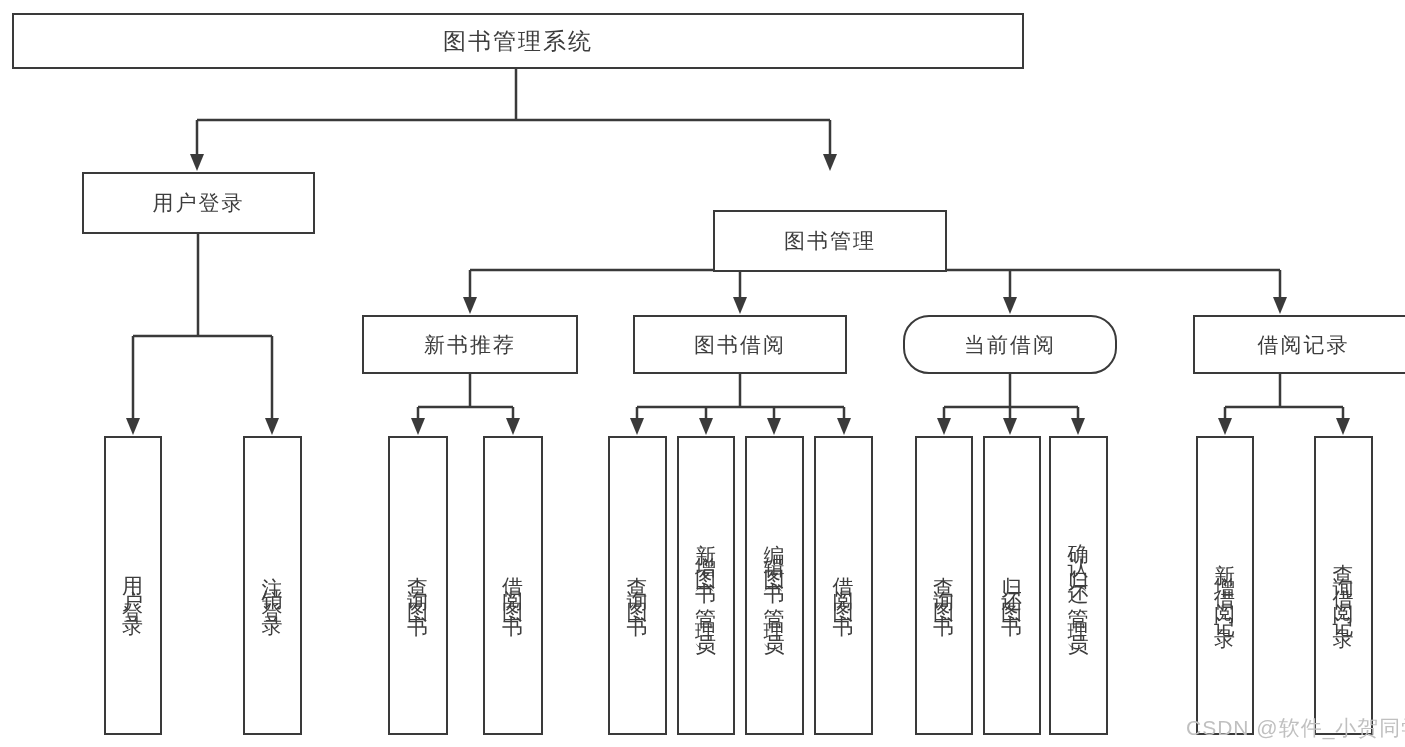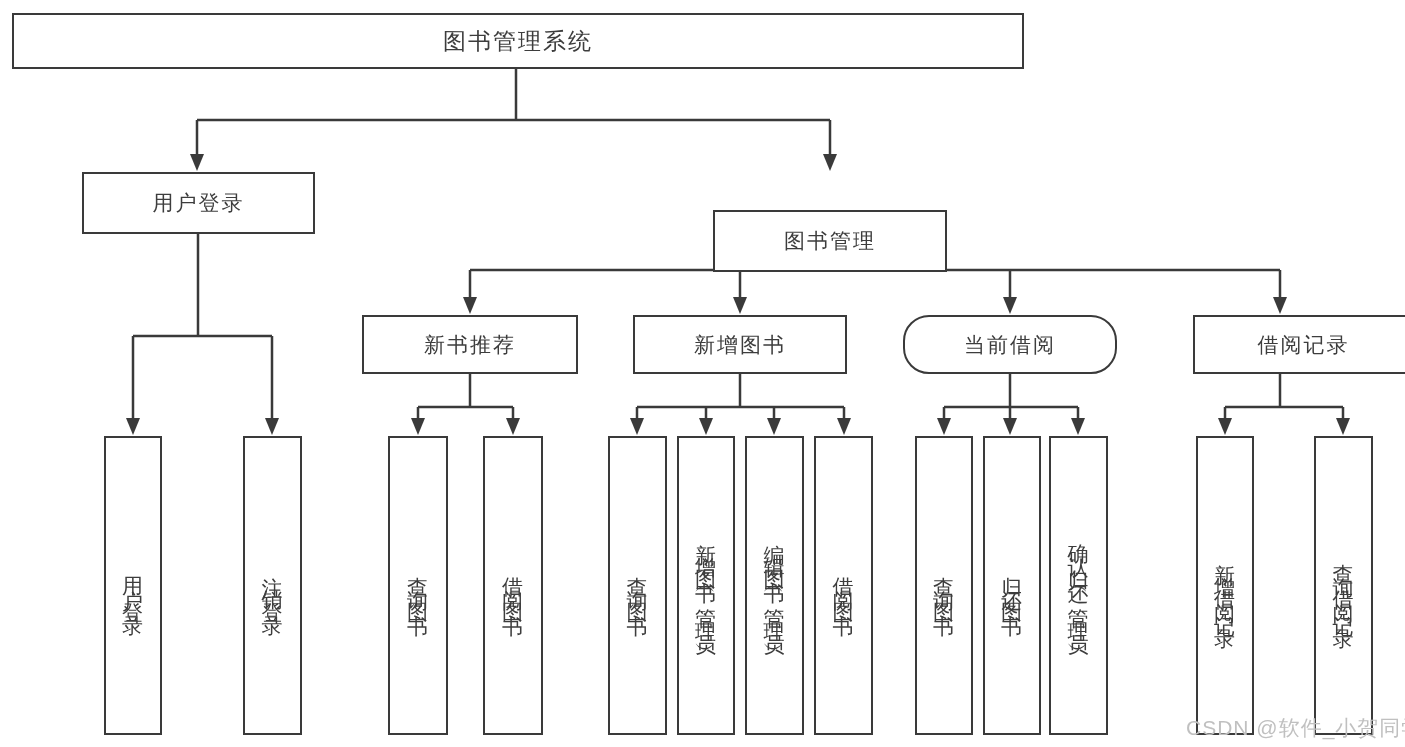--- a/index.html
+++ b/index.html
@@ -123,21 +123,21 @@
     <span>用户登录</span>
   </div>
   <div class="node h" style="left:713px; top:172px; width:234px; height:62px;margin-top:38px;">
     <span>图书管理</span>
   </div>
 
   <div class="node h" style="left:362px; top:315px; width:216px; height:59px;">
     <span>新书推荐</span>
   </div>
   <div class="node h" style="left:633px; top:315px; width:214px; height:59px;">
-    <span>新增图书</span>
+    <span>图书借阅</span>
   </div>
   <div class="node h" style="left:903px; top:315px; width:214px; height:59px;border-radius:26px;">
     <span>当前借阅</span>
   </div>
   <div class="node h" style="left:1193px; top:315px; width:215px; height:59px;padding-left:6px;">
     <span>借阅记录</span>
   </div>
 
   <div class="node leaf" style="left:104px; width:58px;">
     <span>用户登录</span>

